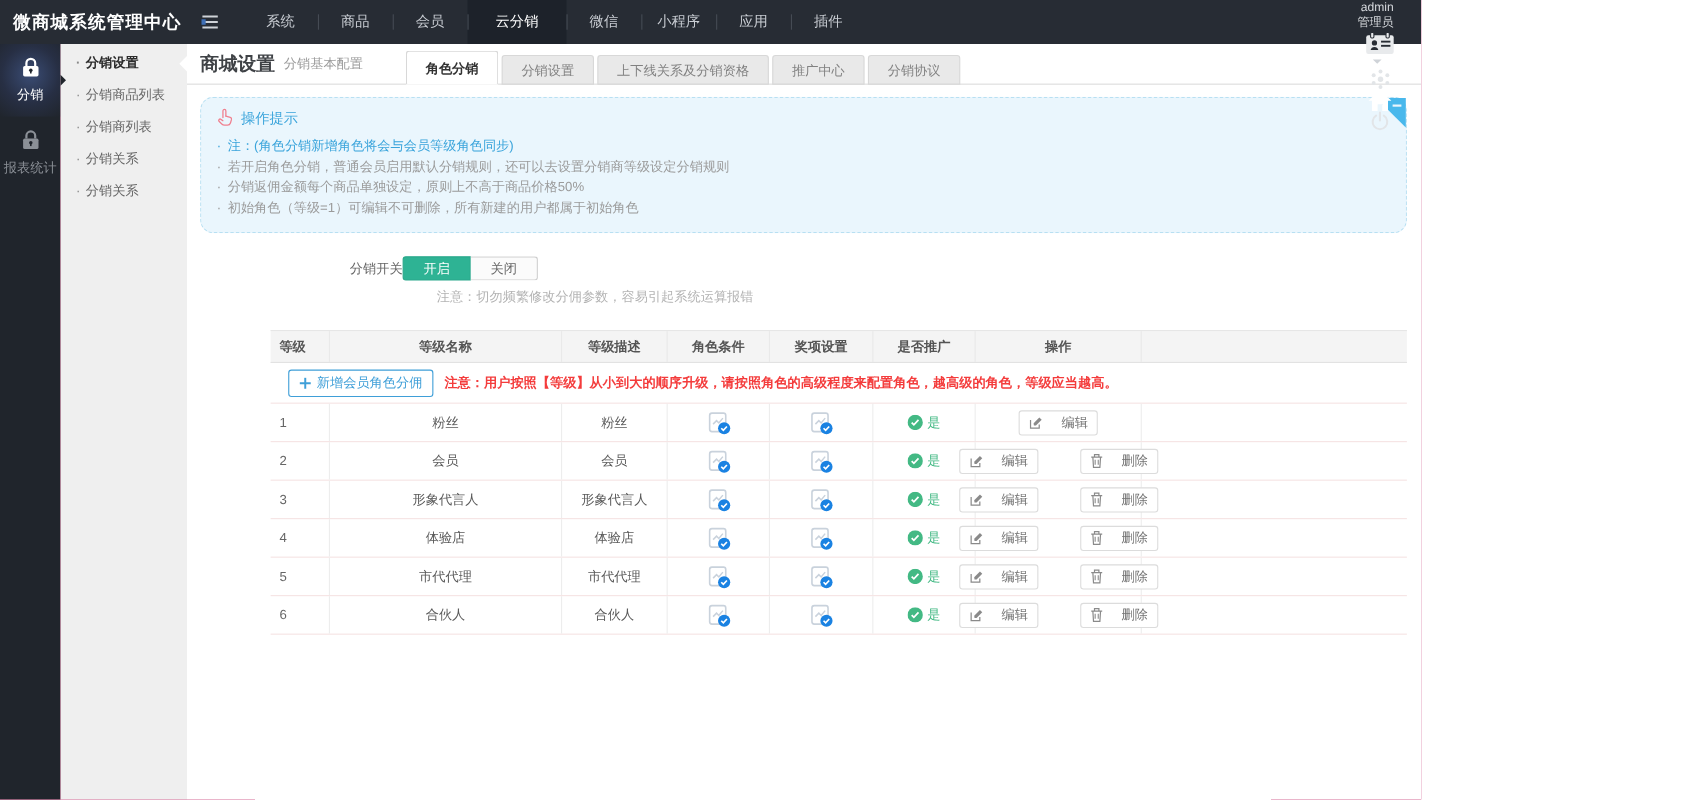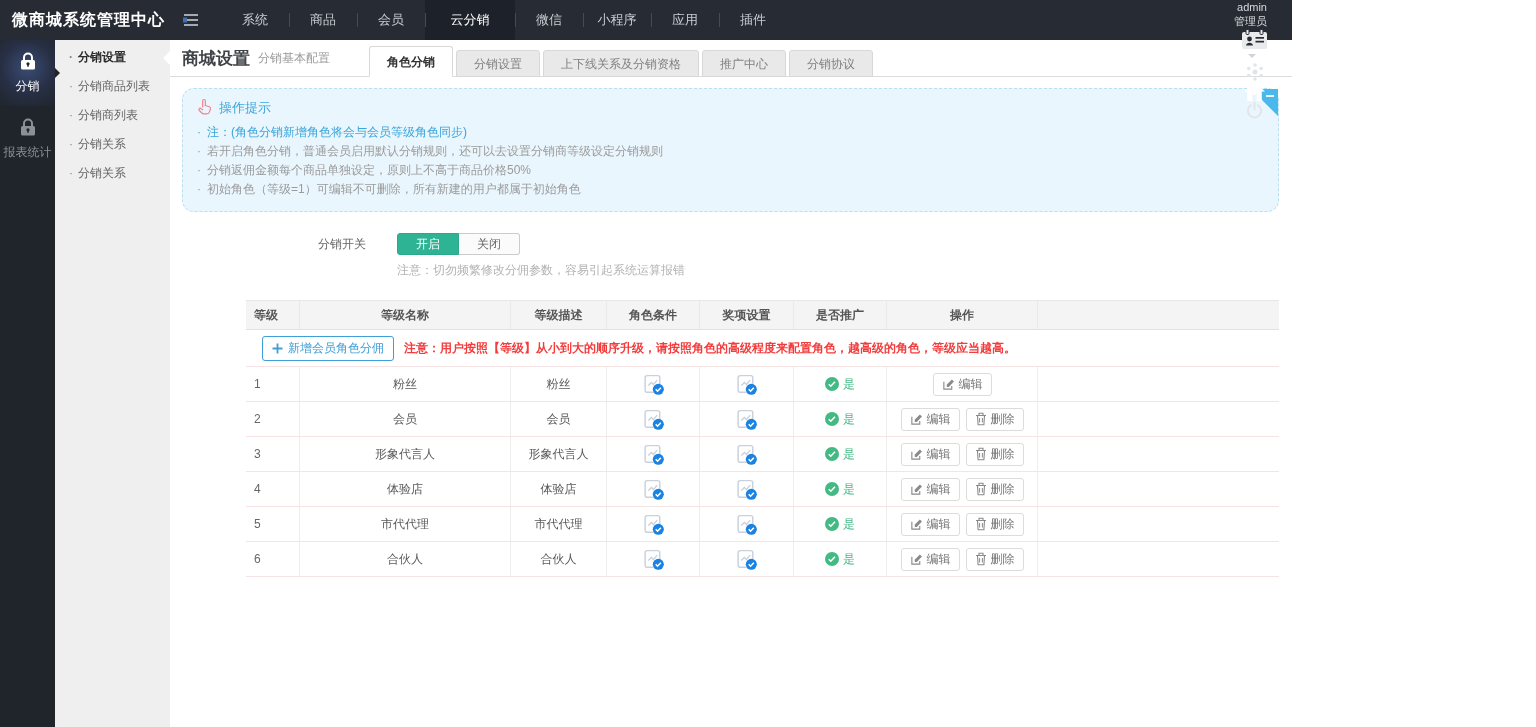--- a/index.html
+++ b/index.html
@@ -51,21 +51,21 @@
   .tips-fold { position:absolute; top:0; right:0; width:0; height:0; border-top:27px solid #49b8ec; border-left:27px solid transparent; cursor:pointer; }
   .fold-minus { position:absolute; top:-21px; right:4px; width:8px; height:2px; background:#eaf6fd; display:block; }
   .tips-title { display:flex; align-items:center; gap:7px; color:#3aa4db; font-size:13px; margin-bottom:5px; }
   .tip-item { font-size:12px; color:#9b9b9b; line-height:19px; }
   .tip-item::before { content:"·"; margin-right:6px; color:#9b9b9b; }
   .tip-item.highlight { color:#3aa4db; }
   .tip-item.highlight::before { color:#3aa4db; }
 
   
   .switch-row { margin-top:21px; padding-left:148px; display:flex; align-items:center; }
-  .switch-label { width:48px; text-align:right; margin-right:31px; font-size:12px; color:#666; }
+  .switch-label { width:48px; text-align:right; font-size:12px; color:#666; }
   .seg { display:flex; }
   .seg button { font-family:inherit; font-size:12px; height:22px; line-height:20px; padding:0 18px; cursor:pointer; }
   .seg-on { background:#2eb394; color:#fff; border:1px solid #2aa88b; border-radius:3px 0 0 3px; }
   .seg-off { background:#fbfbfb; color:#666; border:1px solid #ccc; border-left:none; border-radius:0 3px 3px 0; }
   .switch-note { margin:7px 0 0 227px; font-size:12px; color:#b3b3b3; }
 
   
   .table { margin:21px 13px 0 76px; }
   .thead { display:flex; background:#f4f4f4; border-top:1px solid #e6e6e6; border-bottom:1px solid #e2e2e2; height:30px; align-items:stretch; }
   .th { display:flex; align-items:center; justify-content:center; font-size:12px; color:#555; font-weight:bold; border-right:1px solid #e9e9e9; }
@@ -74,21 +74,21 @@
   .c0{width:54px;} .c1{width:211px;} .c2{width:96px;} .c3{width:93px;} .c4{width:94px;} .c5{width:93px;} .c6{width:151px;}
   .notice-row { display:flex; align-items:center; height:37px; border-bottom:1px solid #f6e3e3; }
   .add-btn { margin-left:16px; display:inline-flex; align-items:center; gap:5px; border:1px solid #3f9fd8; color:#3f9fd8; background:#fff; font-size:12px; font-family:inherit; height:25px; padding:0 9px; border-radius:3px; cursor:pointer; white-space:nowrap; }
   .notice-text { margin-left:10px; color:#f43c3c; font-size:12px; font-weight:bold; }
   .tr { display:flex; align-items:stretch; height:35px; border-bottom:1px solid #f6e3e3; }
   .td { display:flex; align-items:center; justify-content:center; border-right:1px solid #ededed; font-size:12px; color:#5a5a5a; }
   .td.c0 { justify-content:flex-start; padding-left:8px; color:#666; }
   .td.filler { flex:1; border-right:none; }
   .doc-icon { display:flex; cursor:pointer; }
   .promote { display:flex; align-items:center; gap:4px; color:#43b984; font-size:12px; }
-  .op-btn { display:inline-flex; align-items:center; gap:4px; border:1px solid #dcdcdc; background:#fff; color:#737373; font-size:12px; font-family:inherit; height:23px; padding:0 8px; border-radius:3px; cursor:pointer; margin:0 3px; white-space:nowrap; }
+  .op-btn { display:inline-flex; align-items:center; gap:17px; border:1px solid #dcdcdc; background:#fff; color:#737373; font-size:12px; font-family:inherit; height:23px; padding:0 8px; border-radius:3px; cursor:pointer; margin:0 19px; white-space:nowrap; }
 </style>
 </head>
 <body>
 
 <div id="app">
 
   <header class="navbar">
     <div class="logo">微商城系统管理中心</div>
     <span class="collapse-icon">
       <svg width="16" height="14" viewBox="0 0 16 14">

